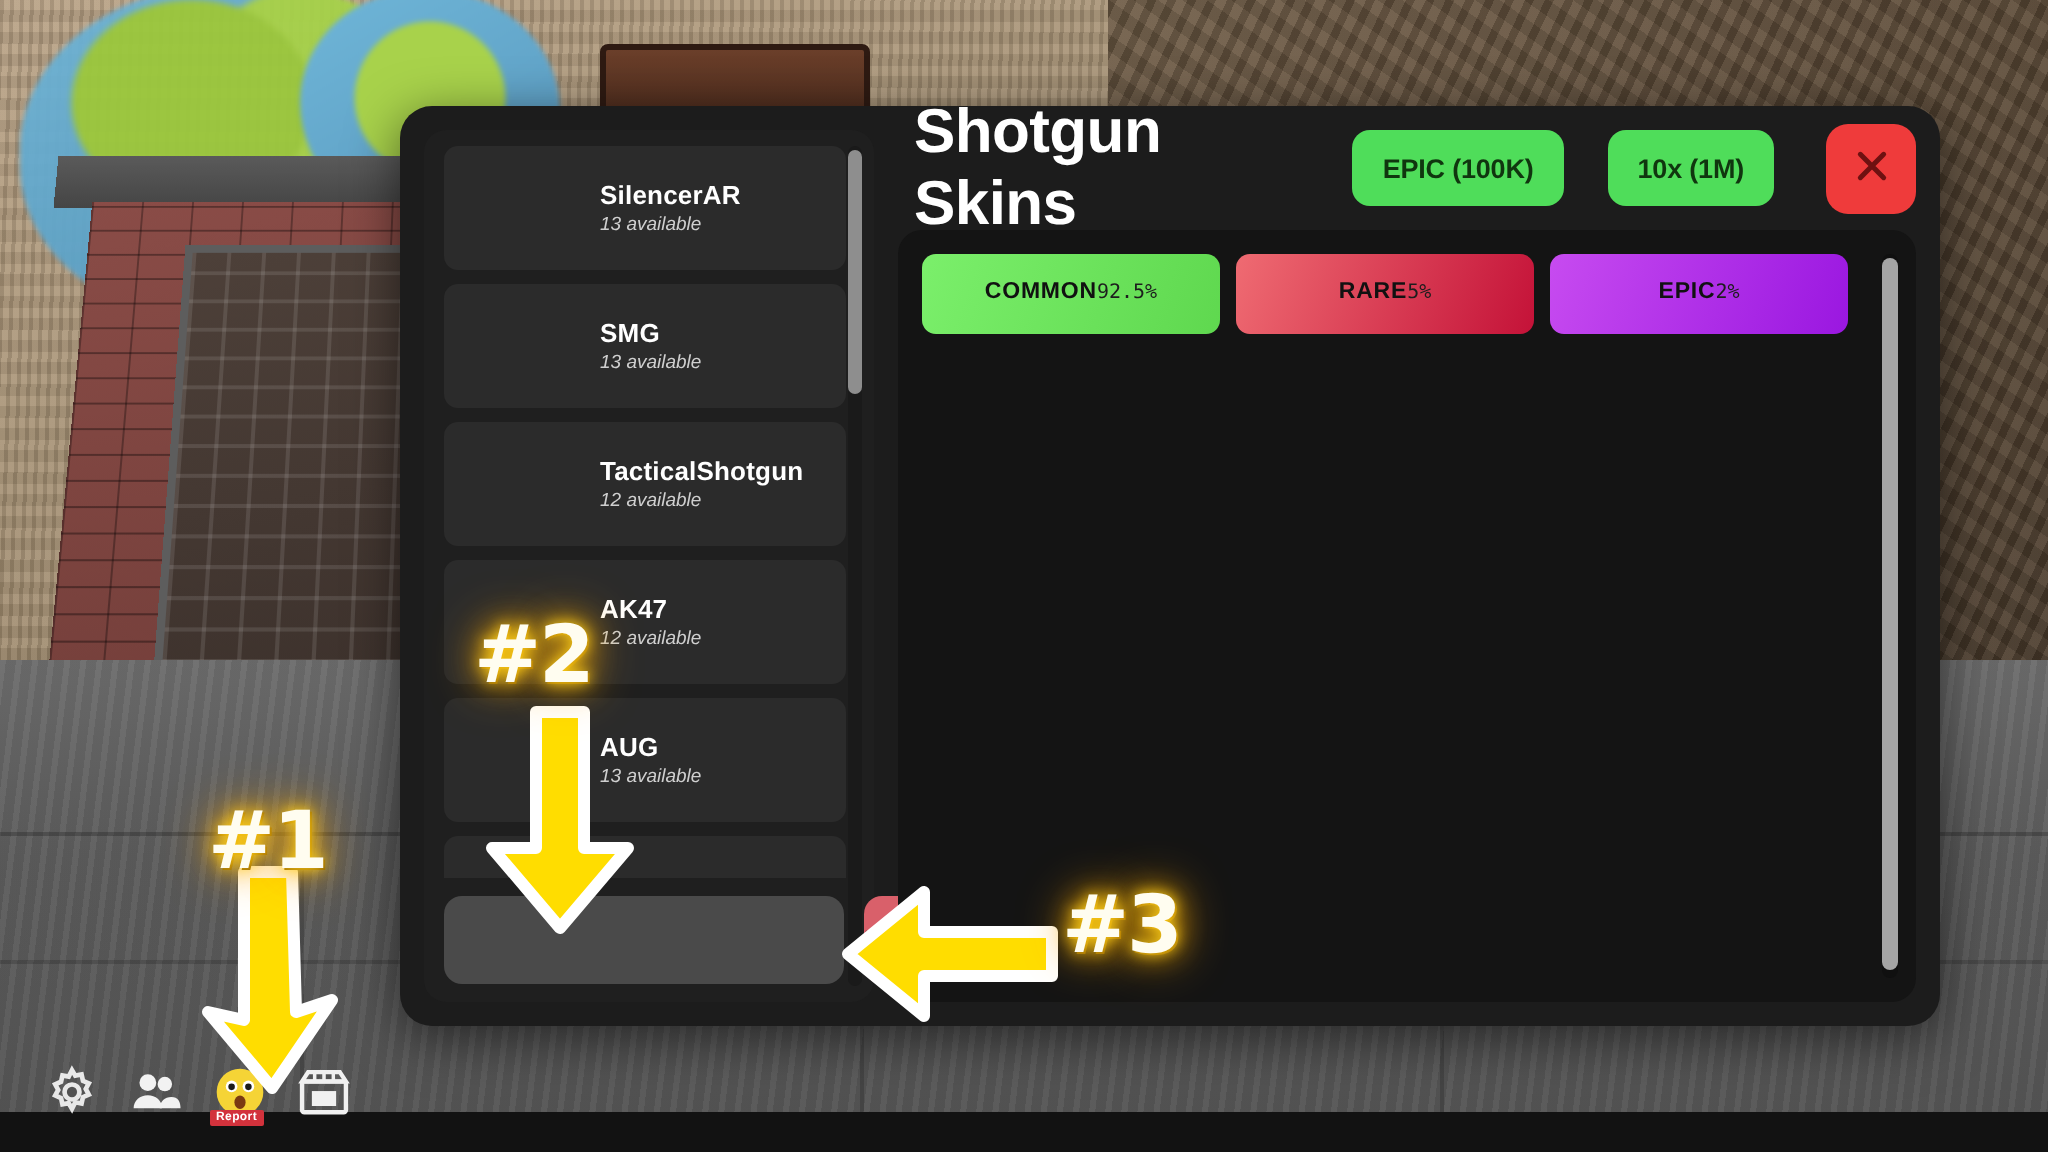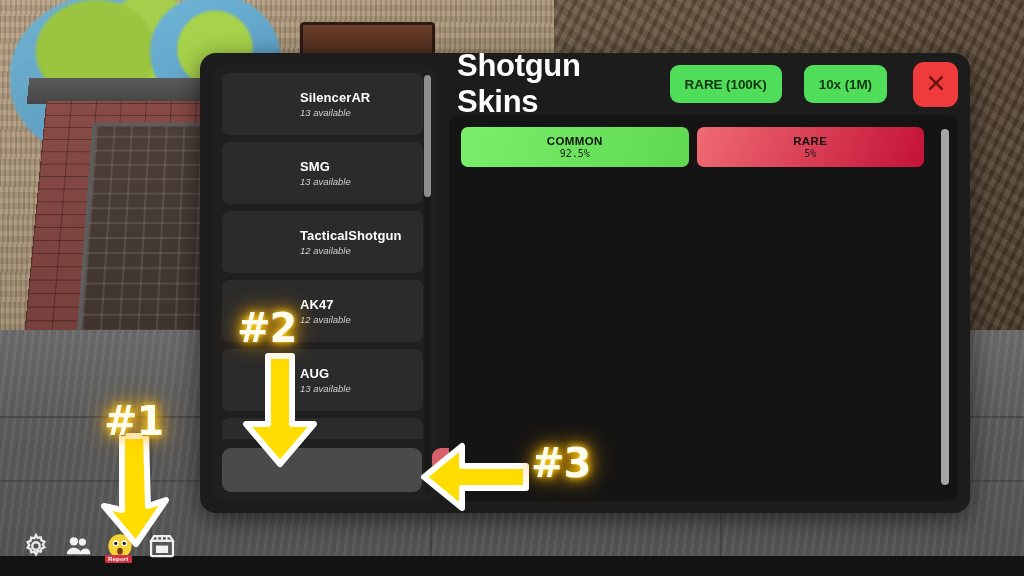--- a/index.html
+++ b/index.html
@@ -183,21 +183,21 @@
 
   .content-box {
     flex:1; background:#141414; border-radius:12px;
     position:relative; padding:12px;
   }
   .rarity-bar {
     display:flex; gap:8px; margin-right:22px;
   }
   .rar {
     flex:1; height:40px; border-radius:7px;
-    display:flex; flex-direction:column; align-items:center; justify-content:center;
+    display:flex; flex-direction:row; align-items:center; justify-content:center;
     line-height:1.15;
   }
   .rar-name { font-size:11.5px; font-weight:bold; letter-spacing:.4px; color:#111; }
   .rar-pct  { font-size:10px; font-family:"DejaVu Sans Mono", monospace; color:#1d1d1d; }
   .content-sb-track {
     position:absolute; right:9px; top:12px; width:8px; bottom:12px;
     background:#101010; border-radius:4px;
   }
   .content-sb-thumb {
     position:absolute; right:9px; top:14px; width:8px; bottom:16px;
@@ -332,21 +332,21 @@
       <input class="code-input" type="text" placeholder="" style="">
       <button class="redeem-btn">REDEEM</button>
     </div>
 
   </div>
 
   <div class="right-col">
 
     <div class="right-head">
       <span class="gui-title">Shotgun Skins</span>
-      <button class="hbtn">RARE (100K)</button>
+      <button class="hbtn">EPIC (100K)</button>
       <button class="hbtn">10x (1M)</button>
       <button class="close-btn">
         <span>
           <svg viewBox="0 0 24 24" stroke="#6e1111" stroke-width="3" stroke-linecap="round">
             <path d="M5 5 L19 19 M19 5 L5 19"></path>
           </svg>
         </span>
       </button>
     </div>
 
@@ -357,20 +357,24 @@
         <div class="rar" style="background:linear-gradient(110deg,#7bef6b,#5fd84f);">
           <span class="rar-name">COMMON</span>
           <span class="rar-pct">92.5%</span>
         </div>
 
         <div class="rar" style="background:linear-gradient(110deg,#ef6b72,#c41238);">
           <span class="rar-name">RARE</span>
           <span class="rar-pct">5%</span>
         </div>
 
+        <div class="rar" style="background:linear-gradient(110deg,#c74bf0,#9a17e0);">
+          <span class="rar-name">EPIC</span>
+          <span class="rar-pct">2%</span>
+        </div>
 
 
       </div>
 
       <div class="content-sb-track"></div>
       <div class="content-sb-thumb"></div>
 
     </div>
 
   </div>

